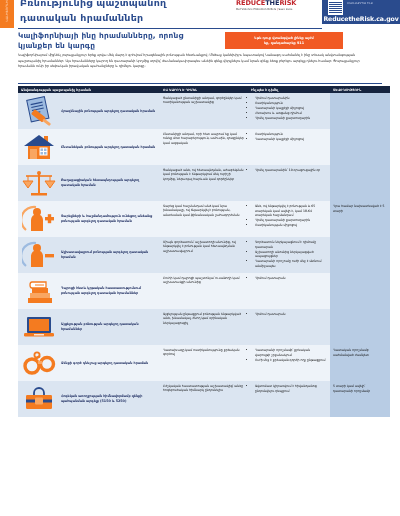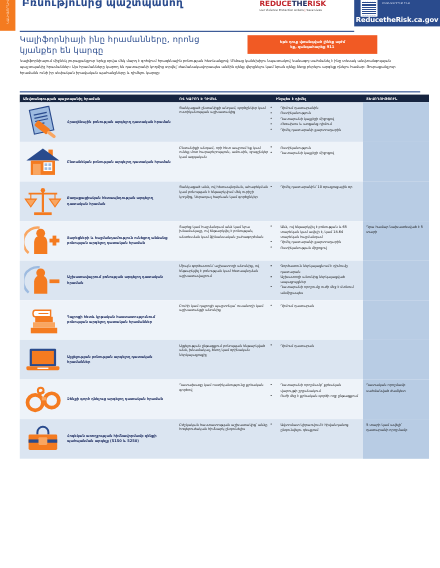--- a/index.html
+++ b/index.html
@@ -69,21 +69,21 @@
     font-size: 6.2px; font-weight: bold; color: #ffffff; letter-spacing: -.1px;
   }
   .hdr-rule {
     position: absolute; left: 18px; top: 28px; width: 304px; height: 1.2px;
     background: #2a4b8d;
   }
 
   
   .intro { position: absolute; left: 18px; top: 31px; width: 364px; }
   .intro-head {
-    color: #2a4b8d; font-weight: normal; font-size: 7.4px; line-height: 9.5px;
+    color: #2a4b8d; font-weight: bold; font-size: 7.4px; line-height: 9.5px;
     width: 200px; letter-spacing: .2px;
   }
   .callout {
     position: absolute; left: 207px; top: 1px; width: 118px; height: 17px;
     background: #f15a24; color: #fff;
     display: flex; align-items: center; justify-content: center;
     text-align: center; padding: 0 4px;
   }
   .callout-text { font-size: 3.4px; line-height: 5px; font-weight: bold; }
 
@@ -141,20 +141,21 @@
 <div class="page">
 
   <div class="spine">
     <div class="spine-text">ԿԱԼԻՖՈՐՆԻԱ</div>
   </div>
 
   <div class="header">
 
     <div class="title-block">
       <div class="title-line l1">Բռնությունից պաշտպանող</div>
+      <div class="title-line">դատական հրամաններ</div>
     </div>
 
     <div class="brand">
       <div class="brand-top">
         <span class="brand-red">REDUCE</span><span class="brand-dark">THE</span><span class="brand-red">RISK</span>
       </div>
       <div class="brand-sub">
         <span>Our Violence Protection Orders</span>
         <span class="sep">|</span>
         <span>Save Lives</span>

